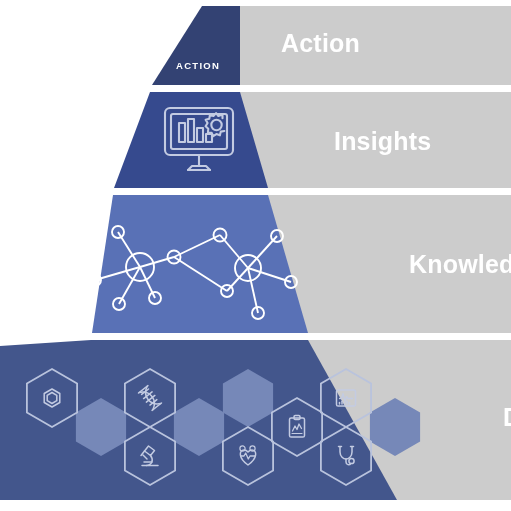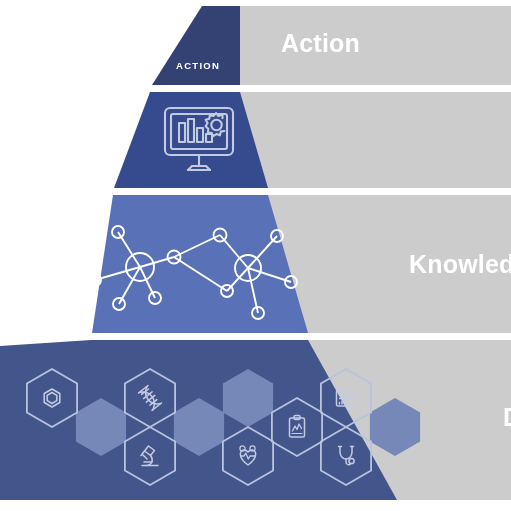--- a/index.html
+++ b/index.html
@@ -114,20 +114,21 @@
                  L45.6 15.8 L47.6 19.0 L45.6 22.3 L48.3 24.7 L47.9 28.5 L51.6 28.8 L53.2 32.2
                  L56.4 30.1 L59.9 31.3 L60.8 27.6 L64.4 27.0" stroke-width="2.1"></path>
         <circle cx="56.5" cy="21" r="5.2"></circle>
 
         <path d="M39 51 L39 62"></path>
         <path d="M28 66 L50 66"></path>
         <path d="M32 62 L46 62 L50 66 L28 66 Z"></path>
       </g>
     </svg>
   </div>
+  <div class="tier-label label-insights">Insights</div>
 
   <div class="tier" style="top:195px; height:138px;">
     <svg viewBox="0 0 511 138" preserveAspectRatio="none">
       <polygon points="113,0 268,0 308,138 92,138" fill="#5971b6"></polygon>
     </svg>
   </div>
   <div class="icon-layer icon-network">
     <svg viewBox="0 0 220 110" width="220" height="110">
       <g stroke="#ffffff" stroke-width="1.9" fill="none">
 

